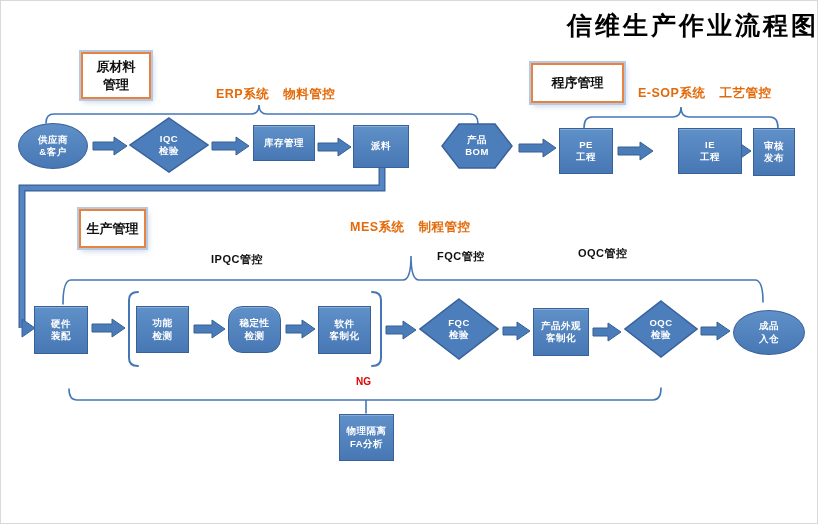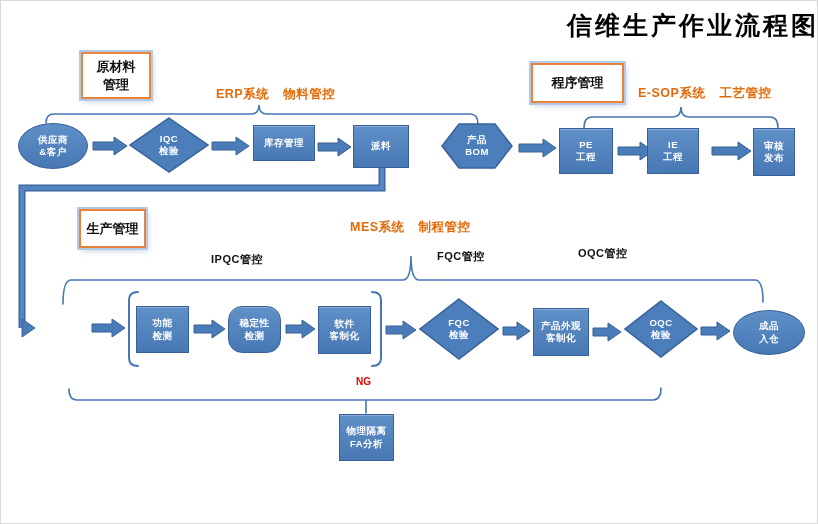--- a/index.html
+++ b/index.html
@@ -143,30 +143,34 @@
     </svg>
     <span>产品</span>
     <span>BOM</span>
   </div>
 
   <div class="node rect" style="left:558px;top:127px;width:54px;height:46px;">
     <span>PE</span>
     <span>工程</span>
   </div>
 
-  <div class="node rect" style="left:646px;top:127px;width:52px;height:46px;">
+  <div class="node rect" style="left:677px;top:127px;width:64px;height:46px;">
     <span>IE</span>
     <span>工程</span>
   </div>
 
   <div class="node rect" style="left:752px;top:127px;width:42px;height:48px;">
     <span>审核</span>
     <span>发布</span>
   </div>
 
+  <div class="node rect" style="left:33px;top:305px;width:54px;height:48px;">
+    <span>硬件</span>
+    <span>装配</span>
+  </div>
 
   <div class="node rect" style="left:135px;top:305px;width:53px;height:47px;">
     <span>功能</span>
     <span>检测</span>
   </div>
 
   <div class="node rect" style="left:227px;top:305px;width:53px;height:47px;border-radius:14px;">
     <span>稳定性</span>
     <span>检测</span>
   </div>

